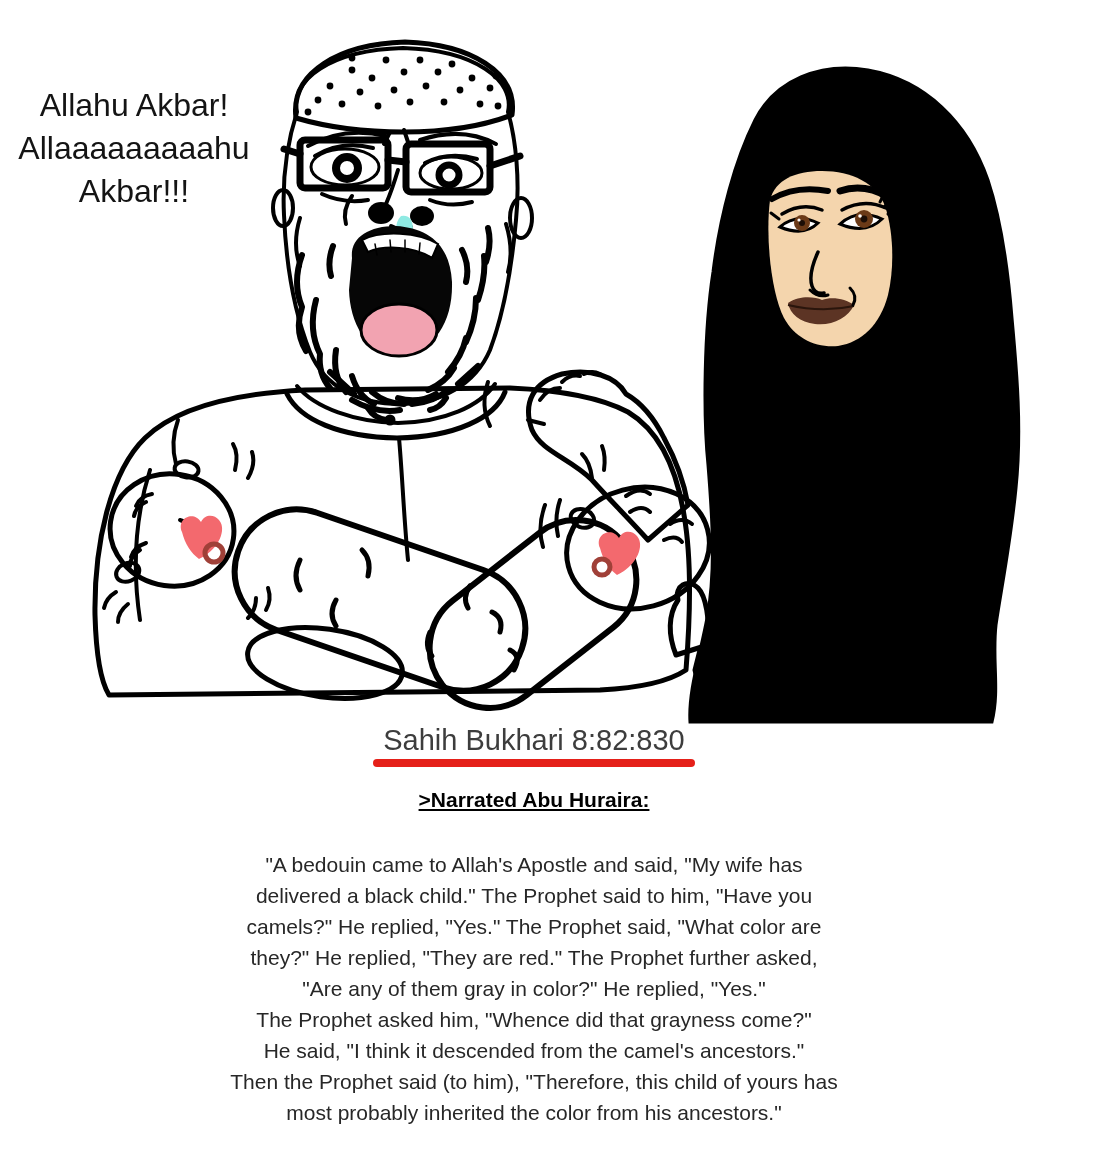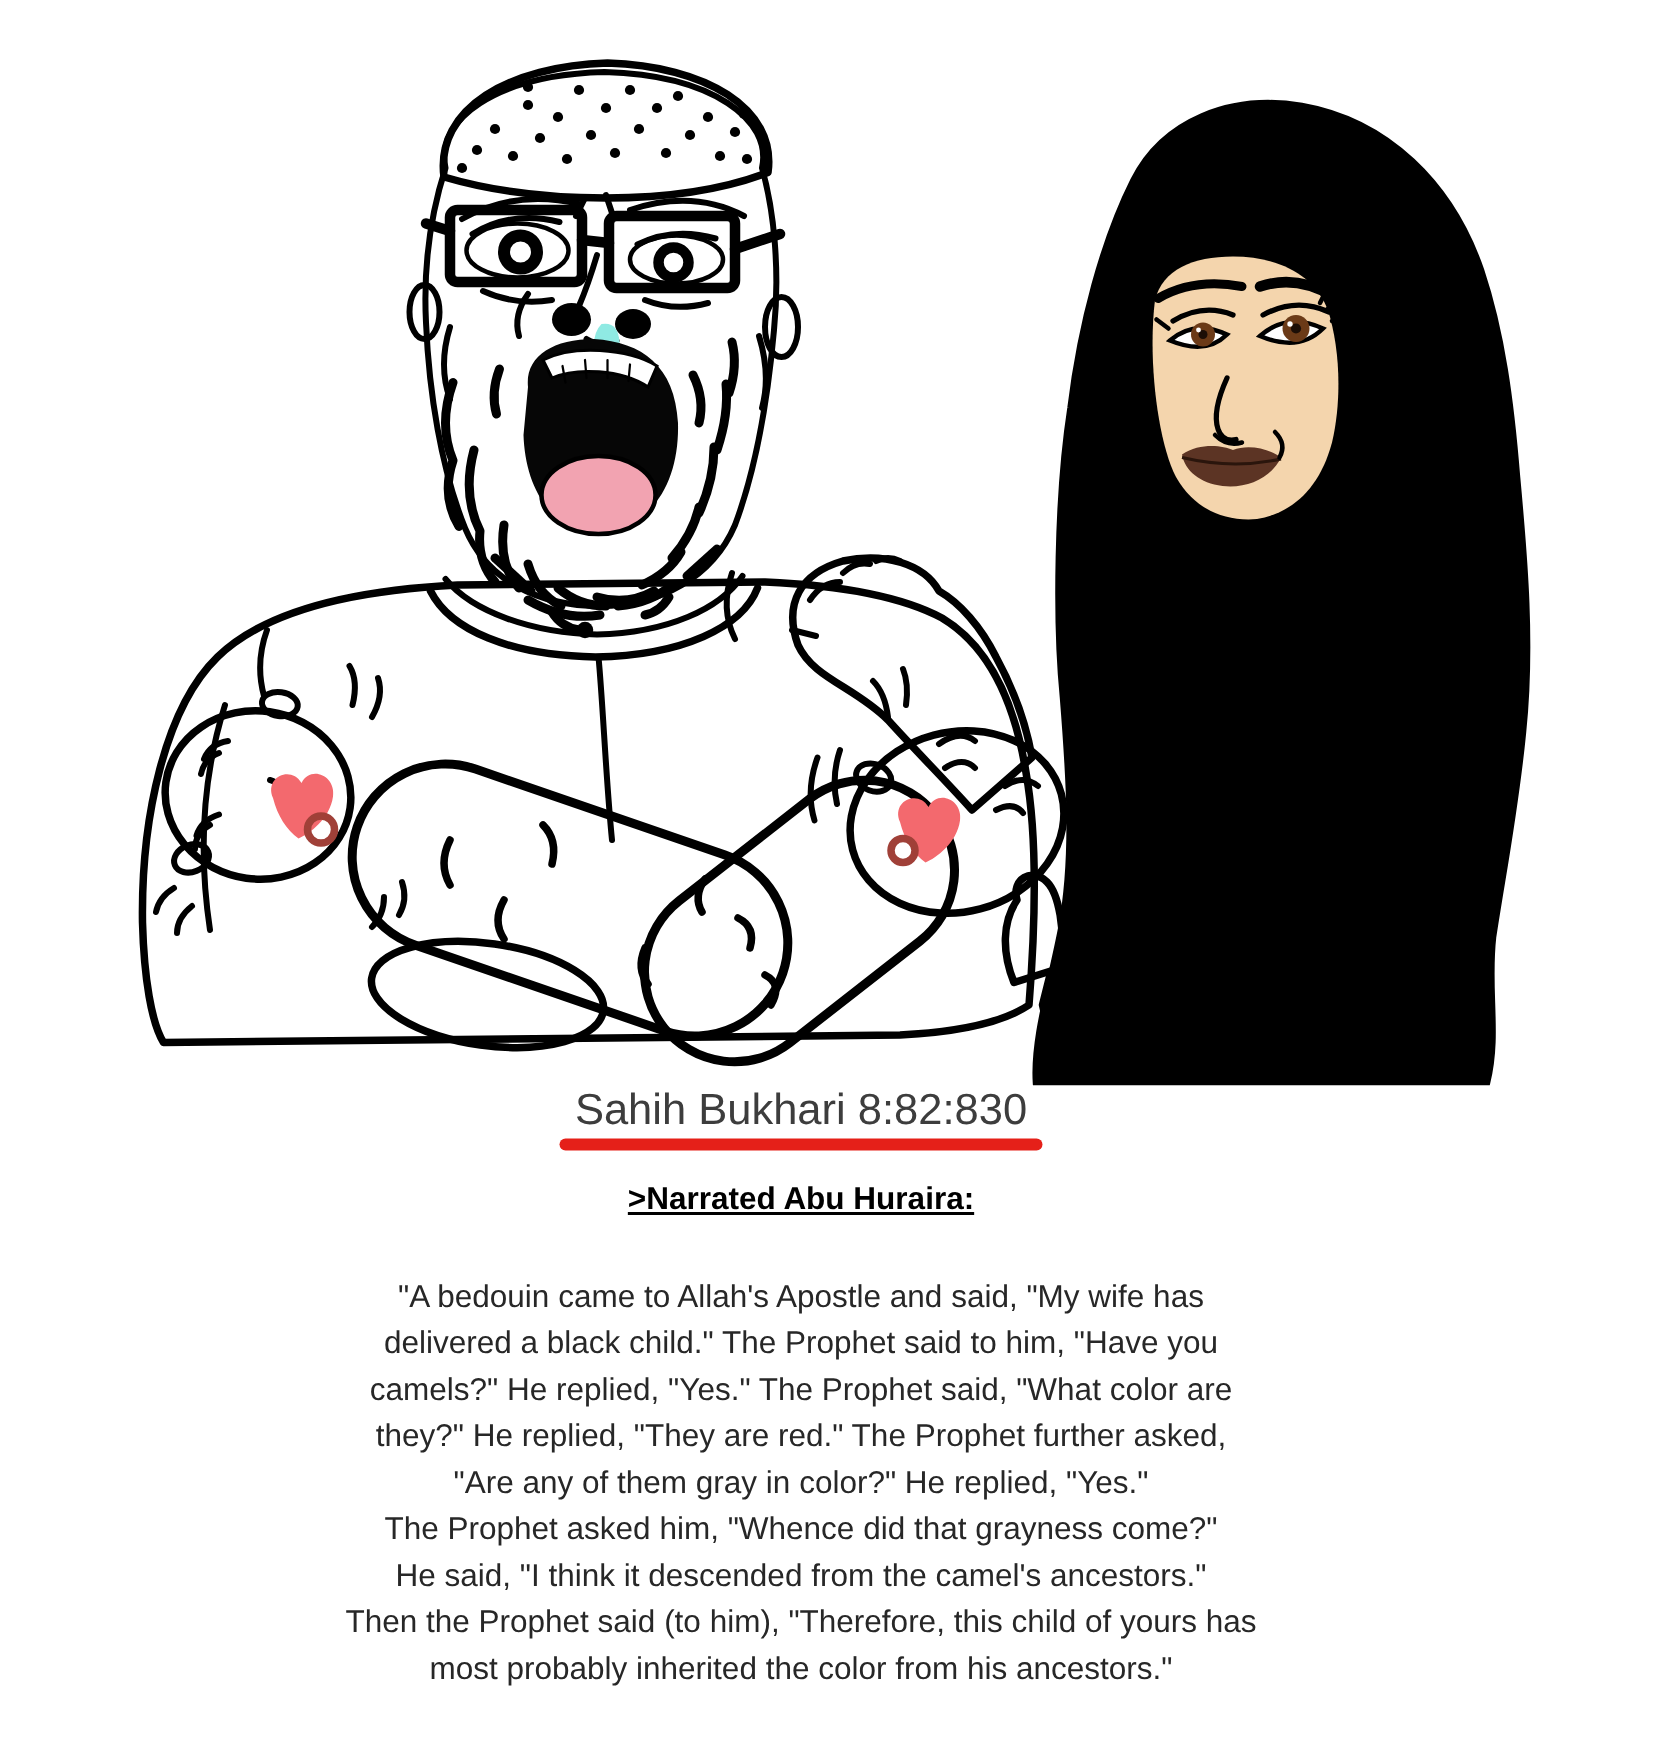--- a/index.html
+++ b/index.html
@@ -313,20 +313,23 @@
            C874,700 860,708 835,708 L740,704 C715,700 698,688 695,670 Z"></path>
       <path class="skin-woman ol" stroke-width="5" d="M678,600 C674,586 688,578 698,588 C706,596 710,620 708,645
            L676,655 C668,635 668,615 678,600 Z"></path>
       <g class="ol" stroke-width="3.5">
         <path d="M702,662 q12,-6 24,-2"></path>
         <path d="M700,678 q14,-4 26,0"></path>
       </g>
     </g>
   </svg>
 
+  <div class="scream-caption">Allahu Akbar!
+Allaaaaaaaaahu
+Akbar!!!</div>
 
   <div class="text-col">
     <div class="citation-title">Sahih Bukhari 8:82:830</div>
     <div class="red-underline"></div>
     <div class="narration-heading">&gt;Narrated Abu Huraira:</div>
     <div class="narration-body">"A bedouin came to Allah's Apostle and said, "My wife has
 delivered a black child." The Prophet said to him, "Have you
 camels?" He replied, "Yes." The Prophet said, "What color are
 they?" He replied, "They are red." The Prophet further asked,
 "Are any of them gray in color?" He replied, "Yes."

